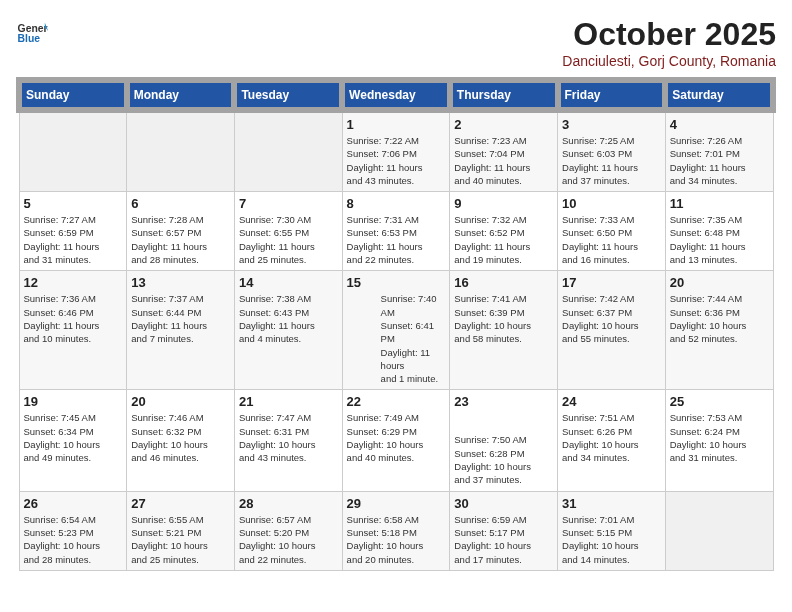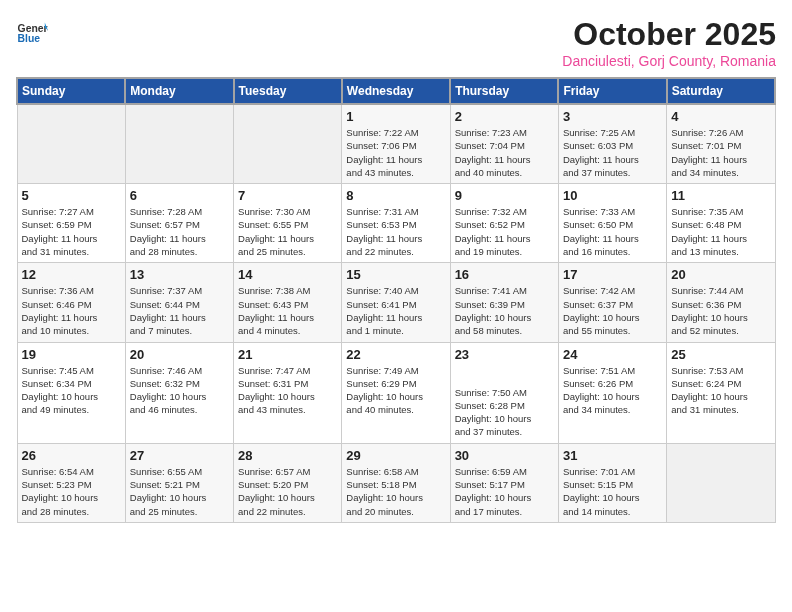--- a/index.html
+++ b/index.html
@@ -29,35 +29,35 @@
       text-align: right;
       margin-left: 15px;
     }
     .calendar-title {
       font-size: 32px;
       font-weight: bold;
       color: #222;
     }
     .calendar-subtitle {
       font-size: 14px;
-      color: #ec4899;
+      color: #7f1d1d;
     }
     table {
       width: 100%;
       border-collapse: collapse;
       table-layout: fixed;
     }
     thead th {
       background: #2255a4;
       color: #fff;
       font-size: 12px;
       font-weight: bold;
       padding: 5px 4px;
       text-align: left;
-      border: 2px solid #a3a3a3;
+      border: 6px solid #a3a3a3;
     }
     tbody td {
       border: 1px solid #ccc;
       vertical-align: top;
       padding: 4px;
       min-height: 80px;
       font-size: 10px;
       color: #333;
       background: #fff;
     }
@@ -214,21 +214,21 @@
         </td>
         <td>
           <span class="day-number">14</span>
           <div class="day-info" style="white-space: pre-line;">Sunrise: 7:38 AM
 Sunset: 6:43 PM
 Daylight: 11 hours
 and 4 minutes.</div>
         </td>
         <td>
           <span class="day-number">15</span>
-          <div class="day-info" style="white-space: pre-line;">Sunrise: 7:40 AM
+          <div class="day-info" style="white-space: pre-line; margin-left: 34px;">Sunrise: 7:40 AM
 Sunset: 6:41 PM
 Daylight: 11 hours
 and 1 minute.</div>
         </td>
         <td>
           <span class="day-number">16</span>
           <div class="day-info" style="white-space: pre-line;">Sunrise: 7:41 AM
 Sunset: 6:39 PM
 Daylight: 10 hours
 and 58 minutes.</div>

